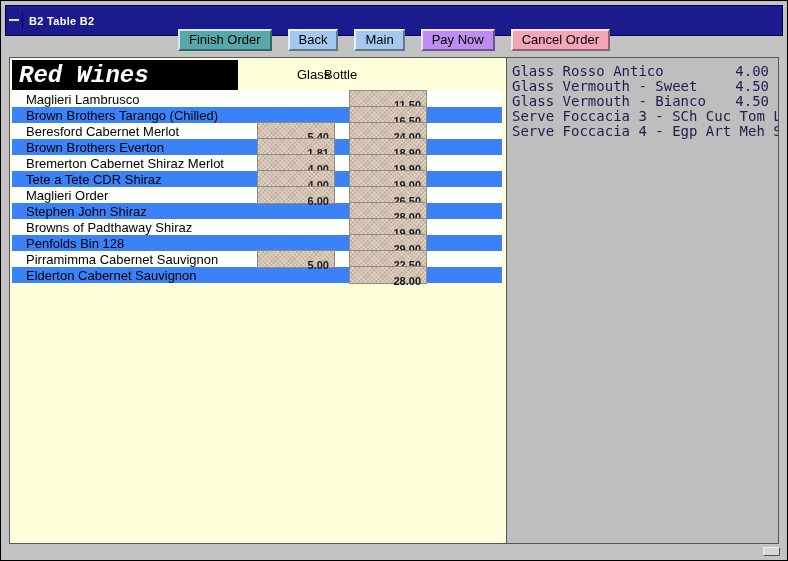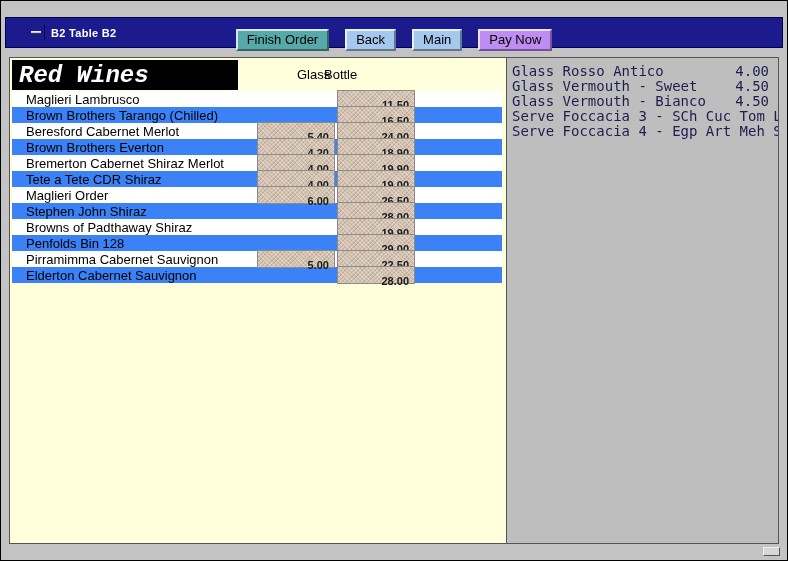--- a/index.html
+++ b/index.html
@@ -6,23 +6,23 @@
   *{box-sizing:border-box;}
   body{width:788px;height:561px;font-family:"Liberation Sans",sans-serif;}
 
   .window{
     position:relative;width:788px;height:561px;
     background:#c3c3c3;border:1px solid #000;
   }
 
   
   .titlebar{
-    position:absolute;left:4px;top:16px;right:4px;height:31px;
+    position:absolute;left:4px;top:4px;right:4px;height:31px;
     background:#1b1b8e;border:1px solid #00004a;
-    display:flex;align-items:center;padding-left:22px;
+    display:flex;align-items:center;
   }
   .menu-btn{
     width:17px;height:15px;display:flex;align-items:center;justify-content:center;
     border-right:1px solid #00004a;cursor:default;
   }
   .menu-btn .dash{
     display:block;width:10px;height:3px;background:#c9c9c9;
     border-top:1px solid #efefef;border-bottom:1px solid #3a3a3a;
   }
   .title-text{
@@ -84,21 +84,21 @@
   .price{
     width:78px;height:18px;flex:0 0 78px;
     background:#d4c3b1;
     background-image:
       repeating-linear-gradient(45deg, rgba(255,255,255,.28) 0 1px, transparent 1px 3px),
       repeating-linear-gradient(-45deg, rgba(96,72,52,.18) 0 1px, transparent 1px 3px);
     border:1px solid #8c8c8c;
     font:bold 11px "Liberation Sans",sans-serif;color:#1a1a1a;
     text-align:right;padding:8px 5px 0 0;cursor:pointer;line-height:12px;
   }
-  .price.glass{margin-right:2px;}
+  .price.glass{margin-right:14px;}
   .price.empty{visibility:hidden;}
 
   
   .order-line{
     display:flex;justify-content:space-between;align-items:baseline;
     height:15px;cursor:default;
   }
   .line-text,.line-price{
     font-family:"DejaVu Sans Mono","Liberation Mono",monospace;
     font-size:14px;color:#1d1d50;white-space:pre;
@@ -122,20 +122,21 @@
       <span class="dash"></span>
     </div>
     <span class="title-text">B2 Table B2</span>
   </div>
 
   <div class="toolbar">
     <button class="tb" style="background-color: rgb(87, 169, 169);">Finish Order</button>
     <button class="tb" style="background-color: rgb(165, 201, 238);">Back</button>
     <button class="tb" style="background-color: rgb(165, 201, 238);">Main</button>
     <button class="tb" style="background-color: rgb(189, 141, 242);">Pay Now</button>
+    <button class="tb" style="background-color: rgb(242, 166, 184);">Cancel Order</button>
   </div>
 
   <div class="content">
 
     <div class="menu-panel">
       <div class="menu-header">
         <div class="menu-title">Red Wines</div>
         <div class="col-label col-glass">Glass</div>
         <div class="col-label col-bottle">Bottle</div>
       </div>
@@ -153,21 +154,21 @@
   </div>
 
   <div class="wine-row odd">
     <span class="wine-name">Beresford Cabernet Merlot</span>
     <button class="price glass">5.40</button>
     <button class="price bottle">24.00</button>
   </div>
 
   <div class="wine-row even">
     <span class="wine-name">Brown Brothers Everton</span>
-    <button class="price glass">4.20</button>
+    <button class="price glass">1.81</button>
     <button class="price bottle">18.90</button>
   </div>
 
   <div class="wine-row odd">
     <span class="wine-name">Bremerton Cabernet Shiraz Merlot</span>
     <button class="price glass">4.00</button>
     <button class="price bottle">19.90</button>
   </div>
 
   <div class="wine-row even">

